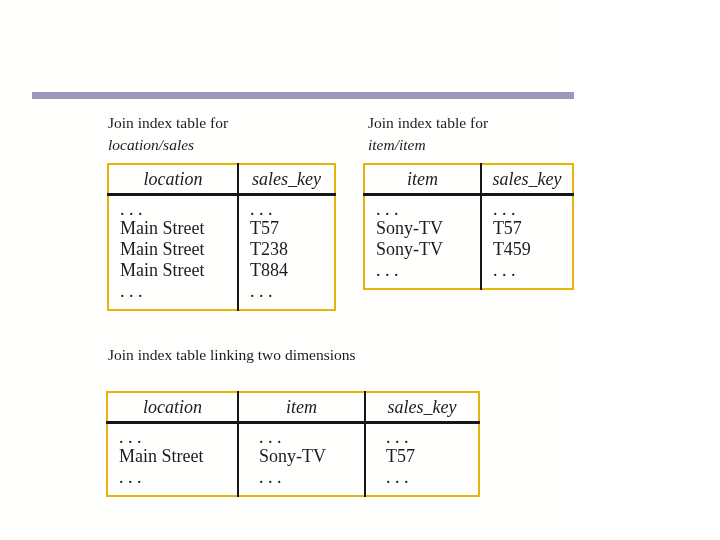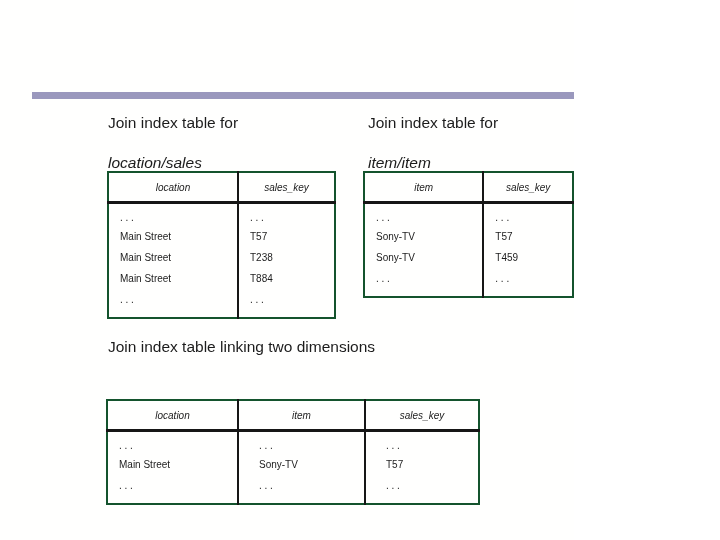--- a/index.html
+++ b/index.html
@@ -6,50 +6,49 @@
     margin: 0;
     padding: 0;
     background: #ffffff;
   }
   .slide {
     position: relative;
     width: 574px;
     height: 540px;
     background: #fffffe;
     overflow: hidden;
-    font-family: Liberation Sans, sans-serif;
+    font-family: Liberation Serif, serif;
     color: #1c1c1c;
   }
   .divider-bar {
     position: absolute;
     left: 32px;
     top: 92px;
     width: 658px;
     height: 7px;
     background: #9a98bd;
   }
   .caption {
     position: absolute;
     font-size: 15.5px;
     line-height: 22px;
     white-space: nowrap;
   }
-  .cap-l2 { font-style: italic; margin-top: 18px; }
+  .cap-l2 { font-style: italic; }
   .caption-1 { left: 108px; top: 112px; }
   .caption-2 { left: 368px; top: 112px; }
-  .caption-3 { left: 108px; top: 336px; }
+  .caption-3 { left: 108px; top: 344px; }
 
   table.jtable {
     position: absolute;
     border-collapse: collapse;
     table-layout: fixed;
-    font-size: 10px;
+    font-size: 18px;
     color: #1c1c1c;
-    border: 2px solid #14532d;
-    margin-top: 8px;
+    border: 2px solid #eab308;
   }
   .jtable th {
     font-style: italic;
     font-weight: normal;
     text-align: center;
     height: 28px;
     border-bottom: 3px solid #161616;
     border-right: 2px solid #161616;
     padding: 0 4px;
   }

